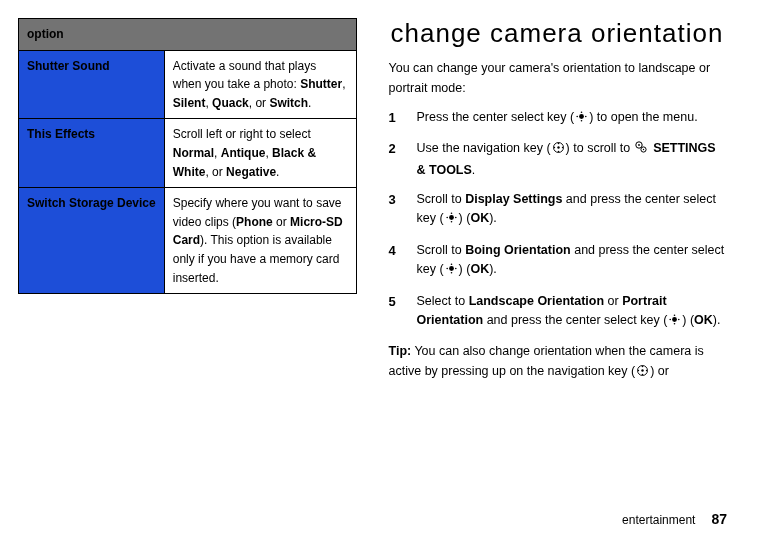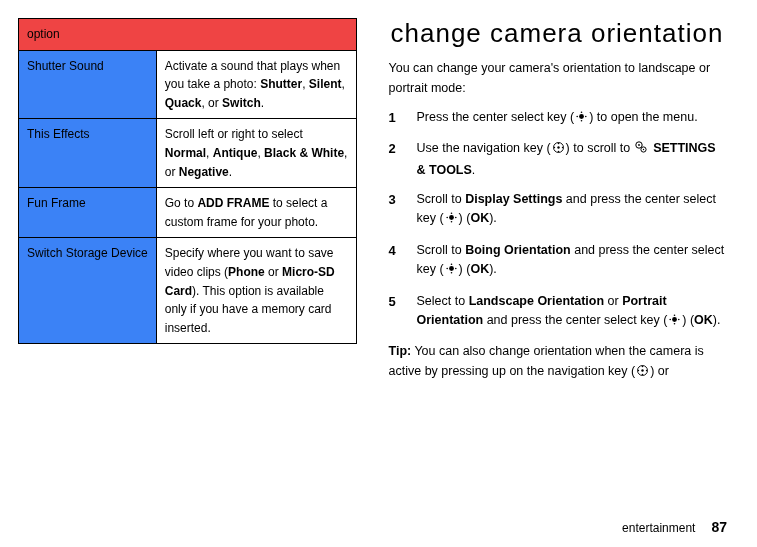--- a/index.html
+++ b/index.html
@@ -27,29 +27,29 @@
     width: 100%;
     font-size: 12px;
   }
   table.options th, table.options td {
     border: 1px solid #000;
     padding: 6px 8px;
     text-align: left;
     vertical-align: top;
   }
   table.options th {
-    background: #ef4444;
-    font-weight: normal;
+    background: #737373;
+    font-weight: bold;
   }
   table.options th[colspan] {
     font-size: 12px;
   }
   td.label {
-    background: #3b82f6;
-    font-weight: normal;
+    background: #1d4ed8;
+    font-weight: bold;
     white-space: nowrap;
     font-family: "Arial Narrow", Arial, sans-serif;
     width: 32%;
   }
   .cond { font-family: "Arial Narrow", Arial, sans-serif; font-weight: bold; font-stretch: condensed;}
   
   h1.heading {
     font-size: 26px;
     font-weight: normal;
     letter-spacing: 1px;
@@ -83,21 +83,21 @@
     margin: 0 1px;
   }
   .gear-icon {
     display: inline-block;
     vertical-align: -2px;
     margin-right: 2px;
   }
   .footer {
     position: absolute;
     right: 30px;
-    bottom: 8px;
+    bottom: 16px;
     font-size: 12px;
   }
   .footer .sec { margin-right: 16px; }
   .footer .pg { font-weight: bold; font-size: 14px;}
   .tip-label { font-weight: bold; }
 </style>
 </head>
 <body>
 
 <div class="page">
@@ -109,24 +109,20 @@
           </tr>
       </tbody>
         <tbody id="options-body">
           <tr>
             <td class="label">Shutter Sound</td>
             <td>Activate a sound that plays when you take a photo: <span class="cond">Shutter</span>, <span class="cond">Silent</span>, <span class="cond">Quack</span>, or <span class="cond">Switch</span>.</td>
           </tr>
           <tr>
             <td class="label">This Effects</td>
             <td>Scroll left or right to select <span class="cond">Normal</span>, <span class="cond">Antique</span>, <span class="cond">Black &amp; White</span>, or <span class="cond">Negative</span>.</td>
-          </tr>
-          <tr>
-            <td class="label">Fun Frame</td>
-            <td>Go to <span class="cond">ADD FRAME</span> to select a custom frame for your photo.</td>
           </tr>
           <tr>
             <td class="label">Switch Storage Device</td>
             <td>Specify where you want to save video clips (<span class="cond">Phone</span> or <span class="cond">Micro-SD Card</span>). This option is available only if you have a memory card inserted.</td>
           </tr>
         </tbody>
     </table>
   </div>
 
   <div class="col">

